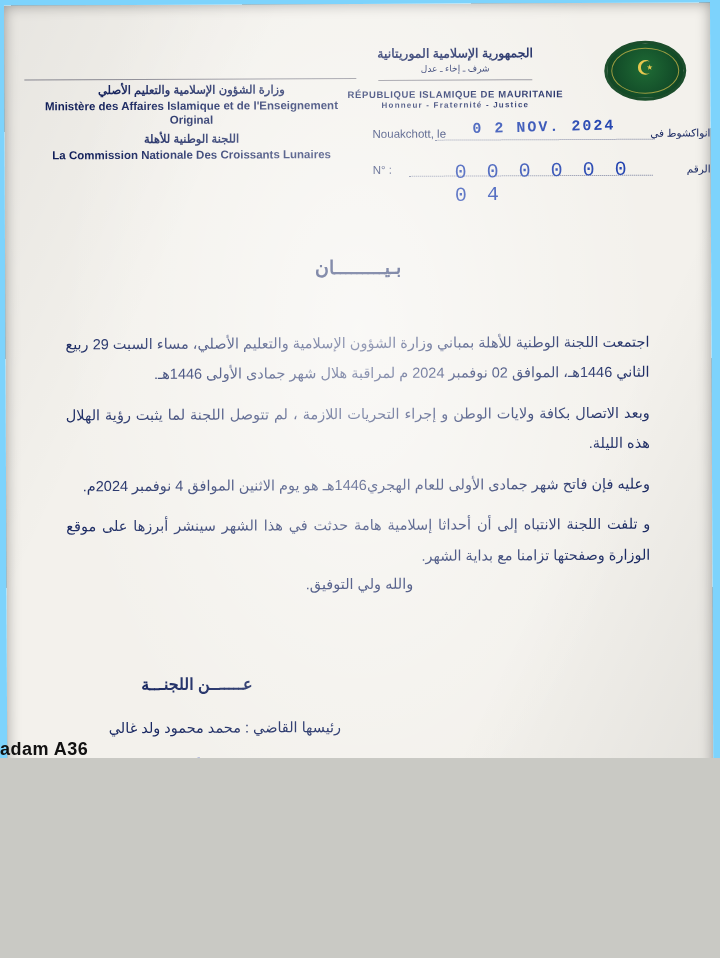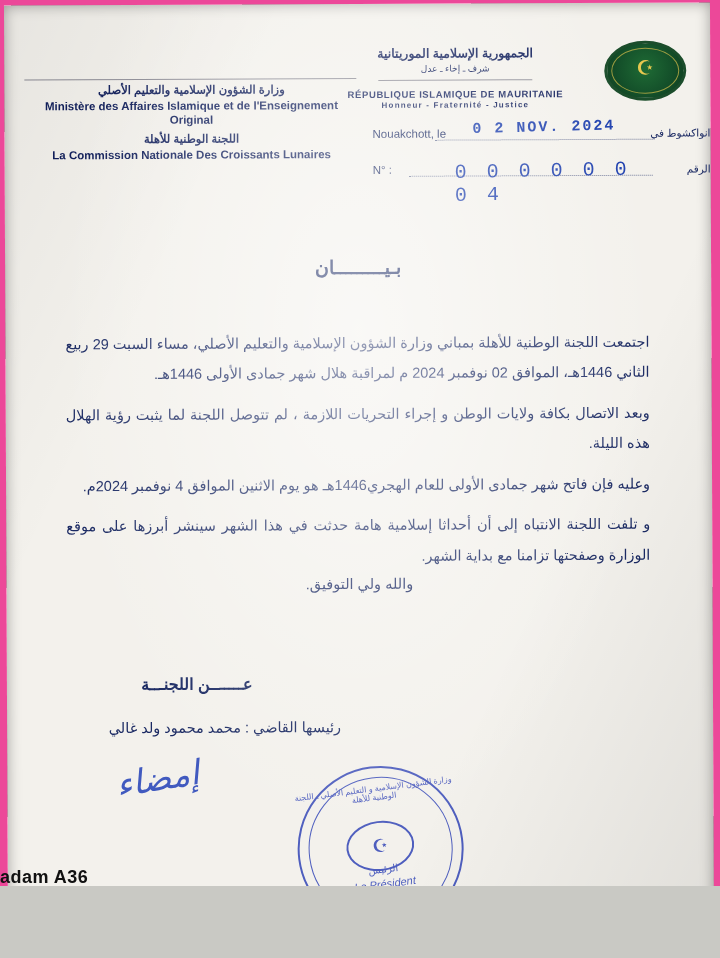--- a/index.html
+++ b/index.html
@@ -3,23 +3,23 @@
 <meta charset="utf-8">
 <style>
   html, body {
     margin: 0;
     padding: 0;
     background: #c9c9c4;
   }
   #page {
     position: relative;
     width: 720px;
-    height: 886px;
+    height: 758px;
     overflow: hidden;
-    background: #ec4899;
+    background: #7dd3fc;
     font-family: "Liberation Sans", sans-serif;
   }
   
   #paper {
     position: absolute;
     left: 6px;
     top: 4px;
     width: 706px;
     height: 934px;
     background: #f3f1ec;

